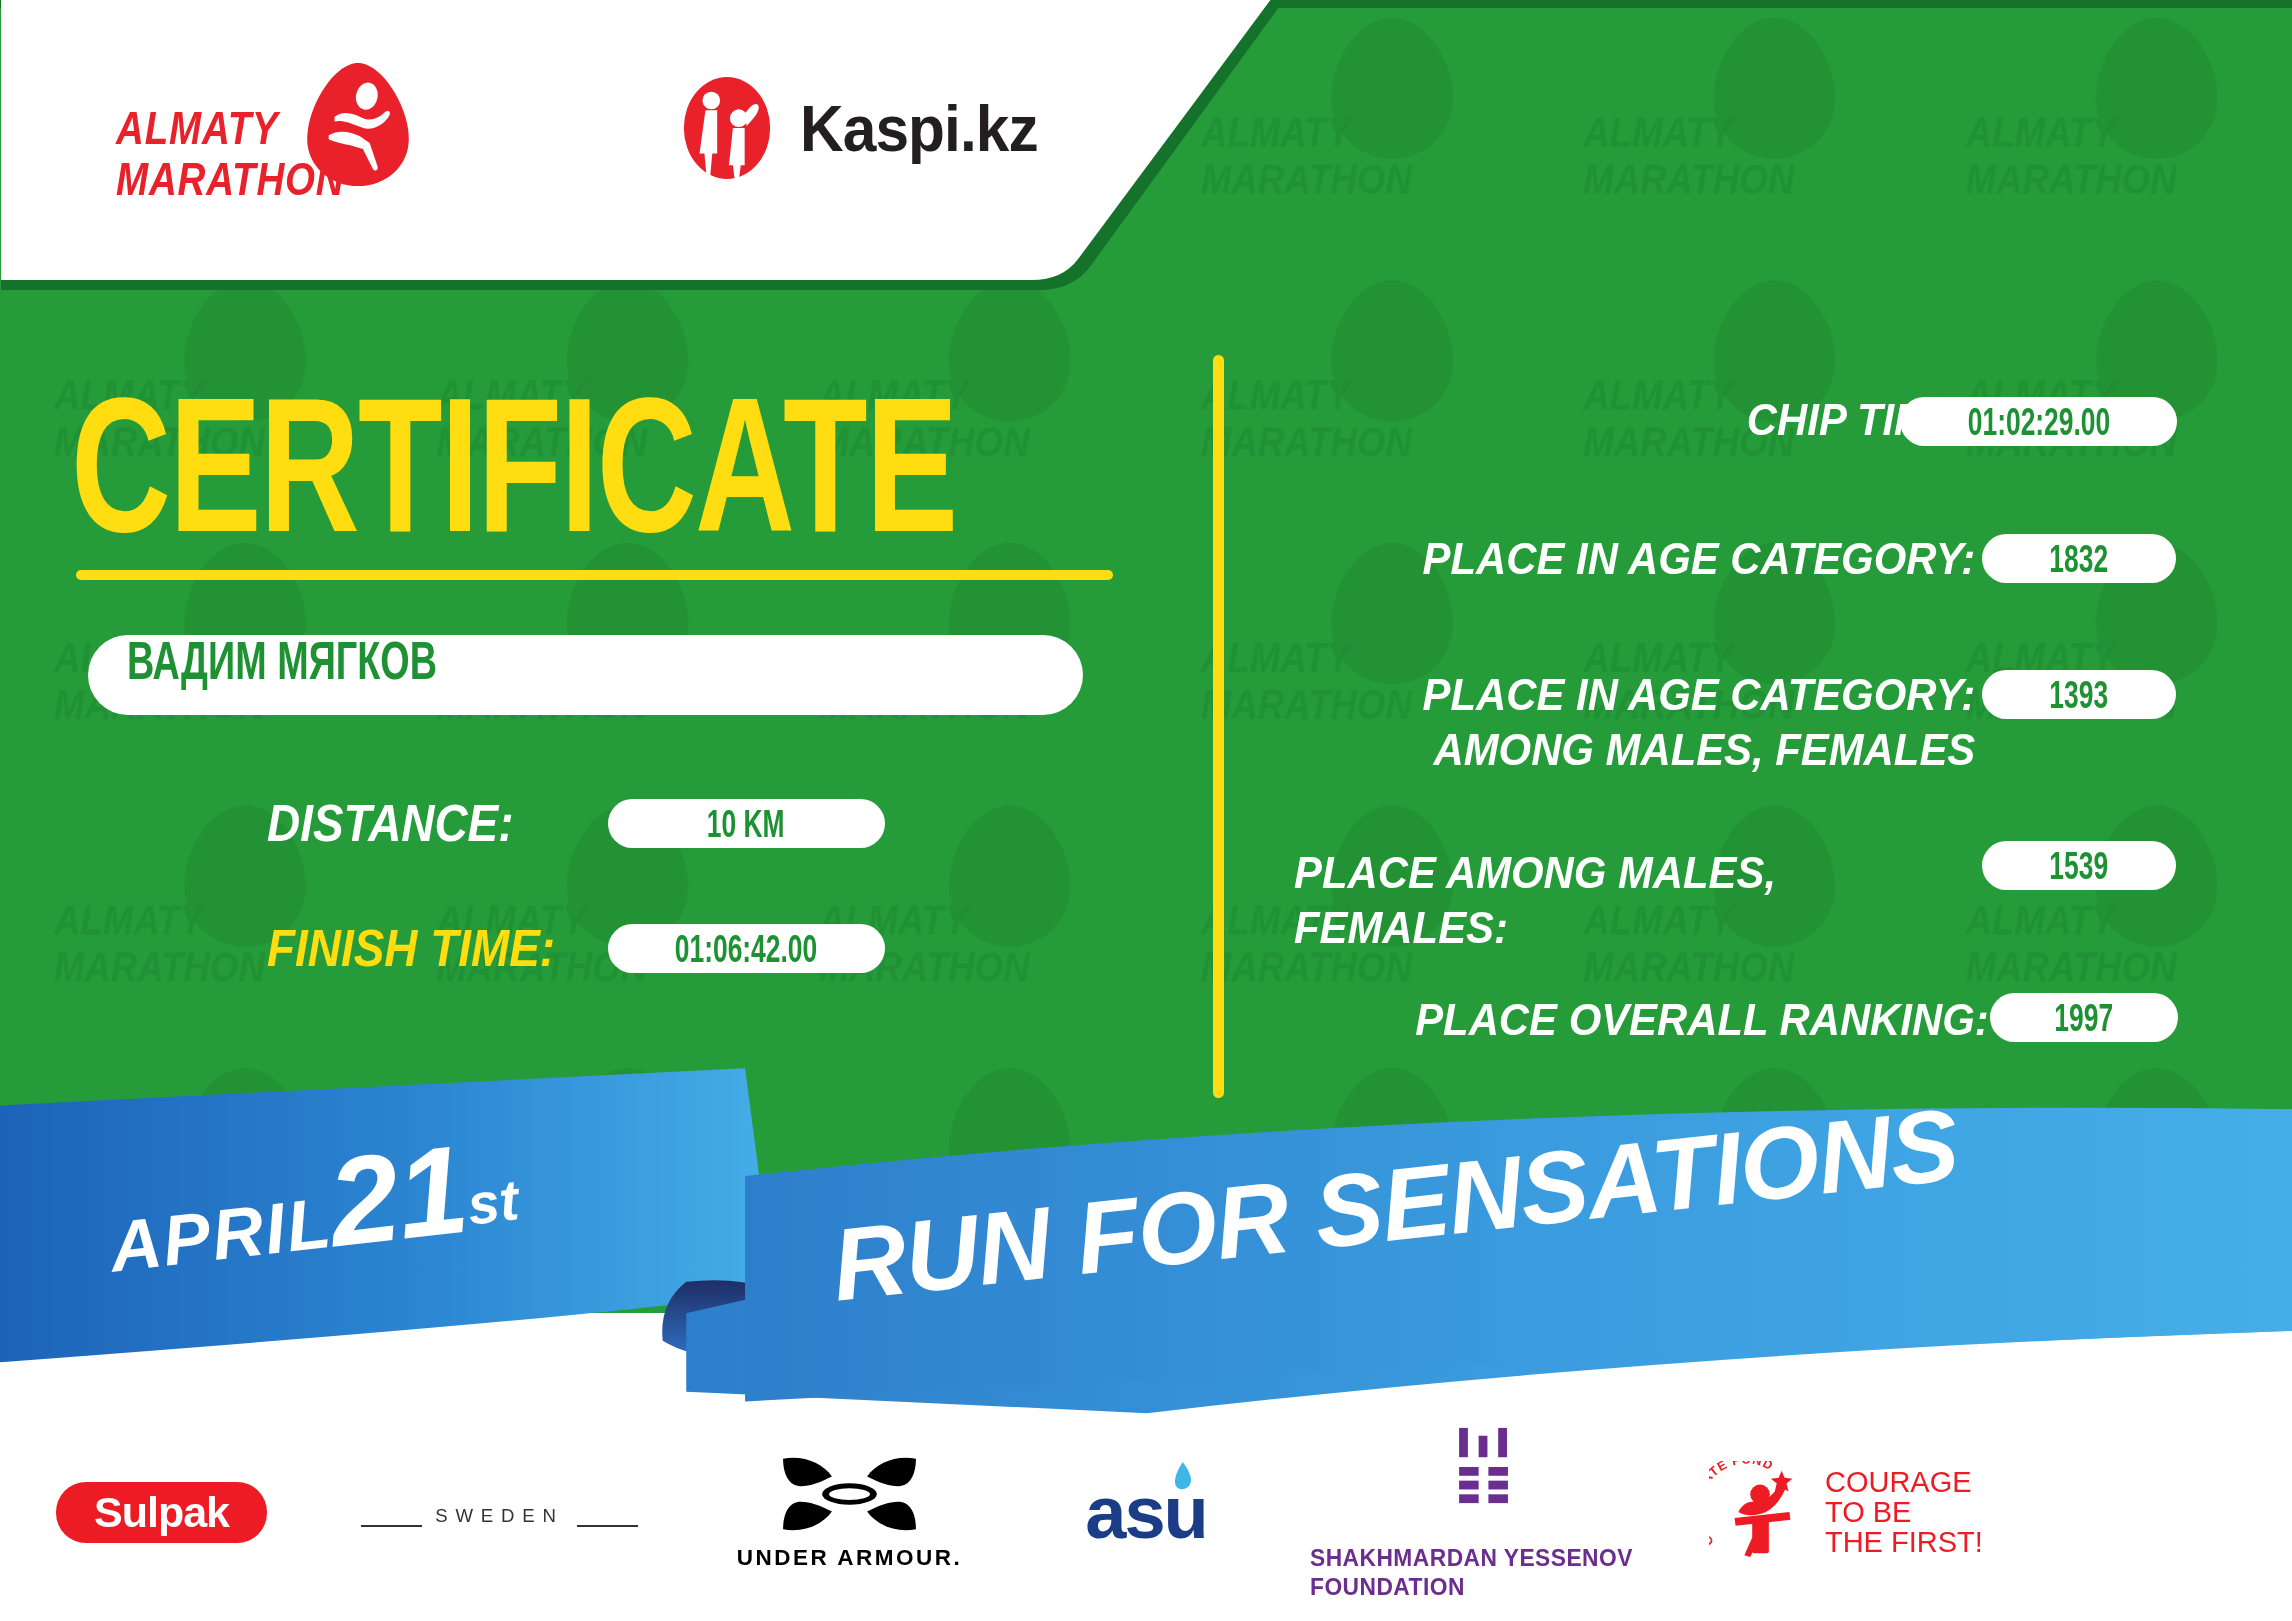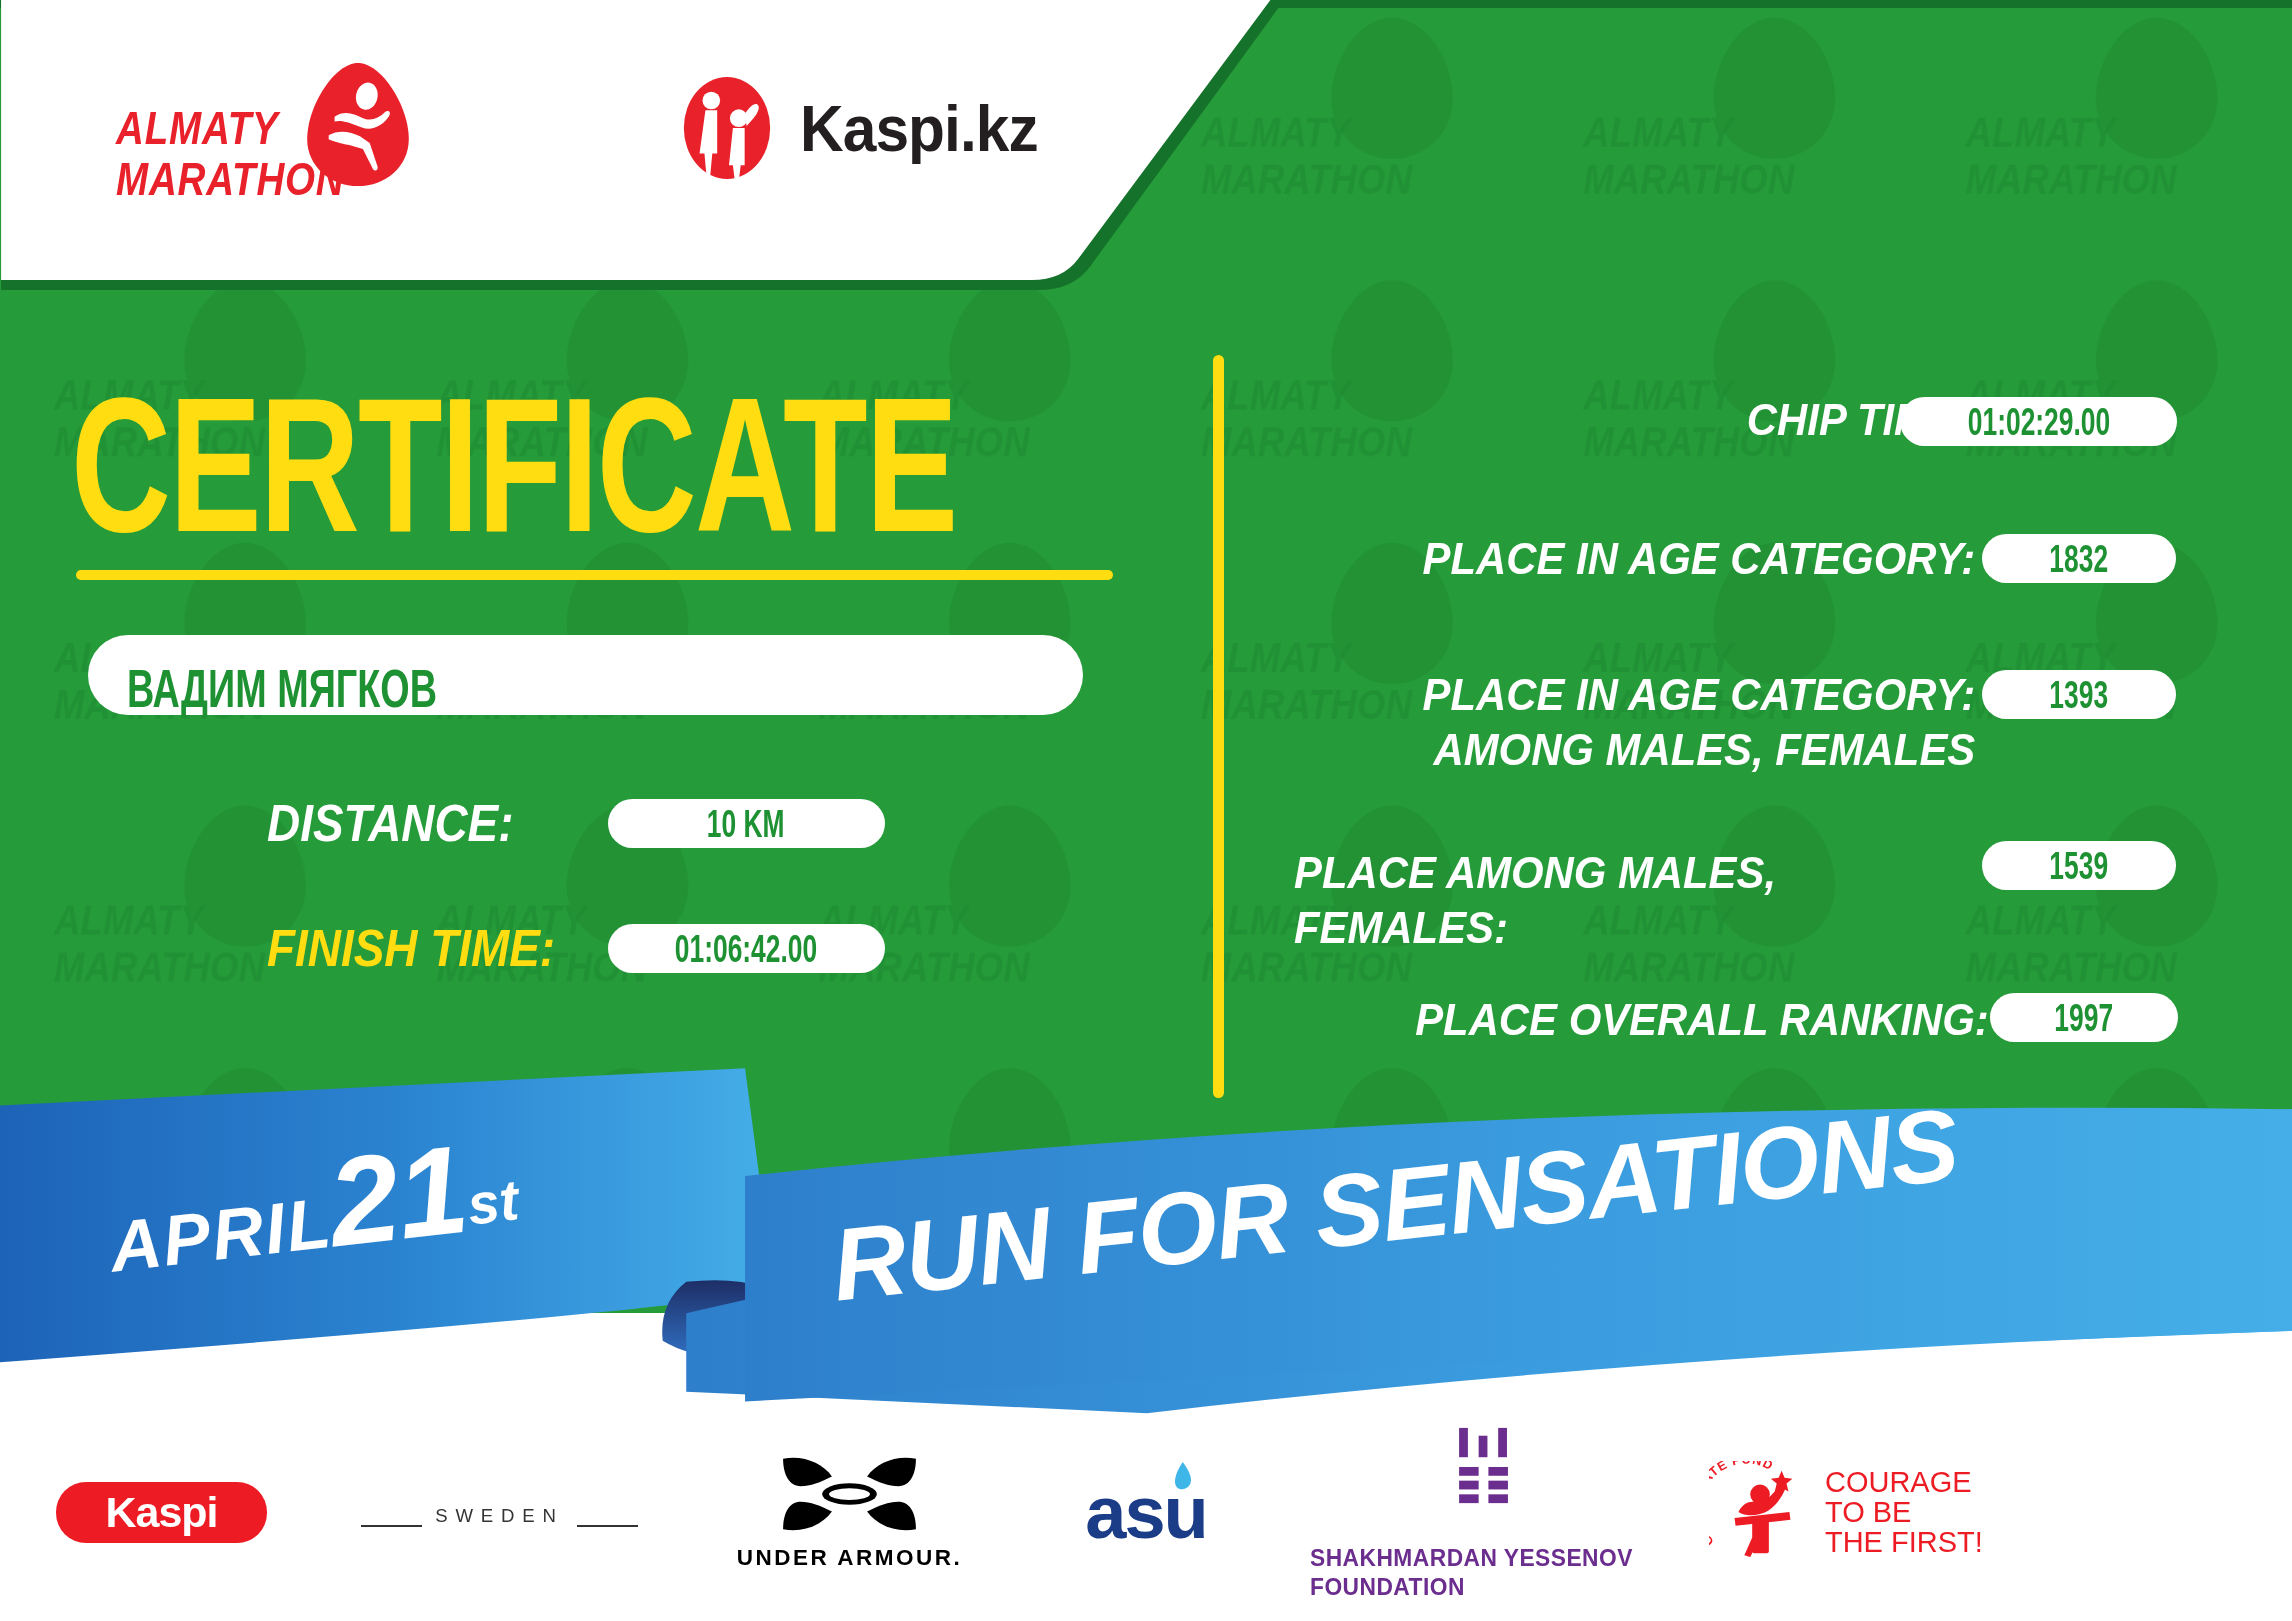--- a/index.html
+++ b/index.html
@@ -84,21 +84,21 @@
   .title-rule{
     position:absolute; left:76px; top:570px;
     width:1037px; height:9.8px;
     background:#FFDD11; border-radius:4.9px;
   }
 
   .name-pill{
     position:absolute; left:88px; top:635px;
     width:995px; height:80px;
     background:#ffffff; border-radius:40px;
-    display:flex; align-items:flex-end;
+    display:flex; align-items:flex-start;
   }
   .name-text{
     margin-left:39px;
     color:#1E9133; font-size:45px; font-weight:bold;
     letter-spacing:0px;
     transform:scaleX(0.84) scaleY(1.18);
     transform-origin:left center;
     white-space:nowrap;
   }
 
@@ -367,21 +367,21 @@
 
   <div class="ribbon-text-april">
     <span class="ap-word">APRIL</span><span class="ap-num">21</span><span class="ap-sup">st</span>
   </div>
 
   <div class="ribbon-text-run">RUN FOR SENSATIONS</div>
 
   <div class="sponsors">
 
     <div class="sp" style="width:323px;">
-      <div class="sulpak">Kaspi</div>
+      <div class="sulpak">Sulpak</div>
     </div>
 
 
     <div class="sp" style="width:353px;">
       <div class="oriflame">
         <div class="oriflame-sub">
           <div class="ln"></div>
           <div class="sw">SWEDEN</div>
           <div class="ln"></div>
         </div>

